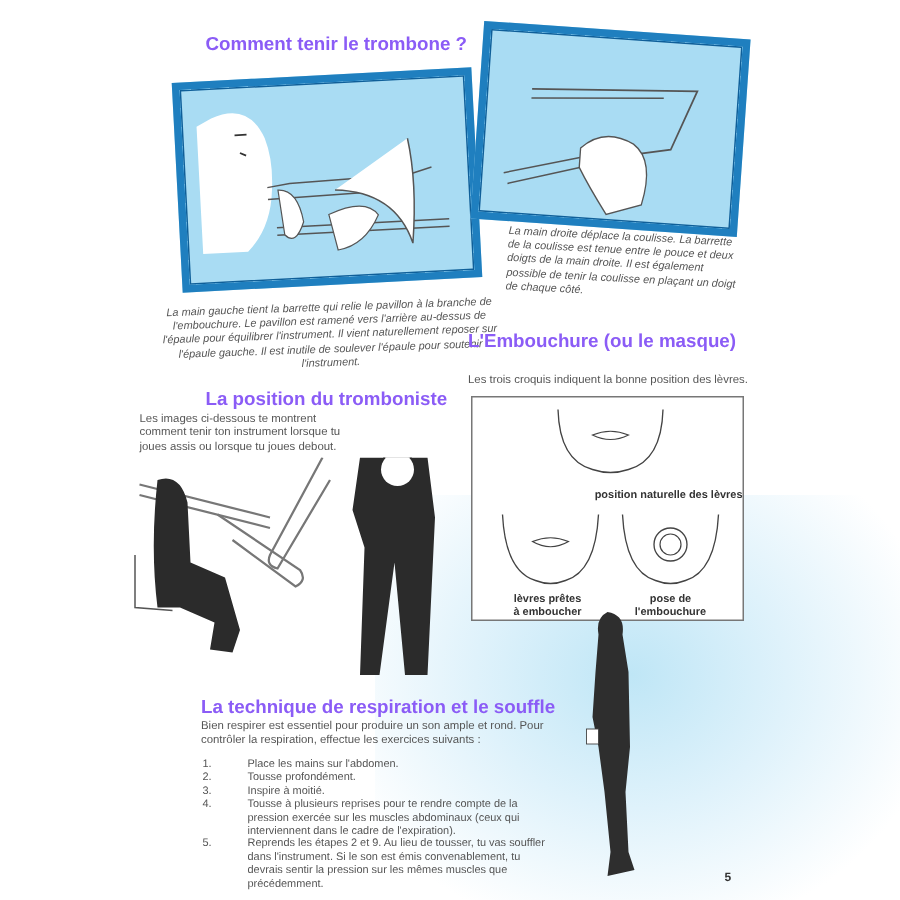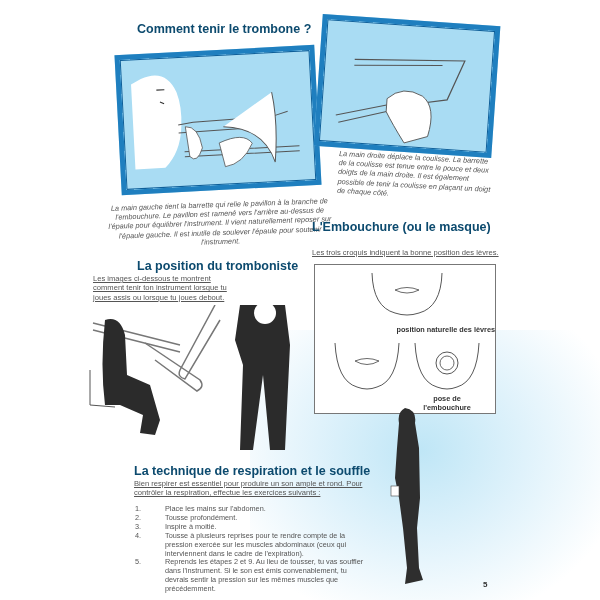--- a/index.html
+++ b/index.html
@@ -1,20 +1,20 @@
 <!DOCTYPE html>
 <html><head>
 <meta charset="utf-8">
 <style>
   html, body { margin:0; padding:0; }
   body { width:600px; height:600px; background:#ffffff; position:relative; overflow:hidden; font-family:"Liberation Sans", sans-serif; color:#333; }
   .abs { position:absolute; }
   .glow { position:absolute; left:250px; top:330px; width:380px; height:300px; background:radial-gradient(ellipse at 45% 40%, #bfe6f6 0%, #dff2fb 35%, rgba(255,255,255,0) 70%); }
-  .h1 { font-weight:bold; font-size:12.5px; color:#0c4a6e; }
-  .body-txt { font-size:7.6px; line-height:9.4px; color:#555;text-decoration:underline; }
+  .h1 { font-weight:bold; font-size:12.5px; color:#8b5cf6; }
+  .body-txt { font-size:7.6px; line-height:9.4px; color:#555; }
   .caption { font-style:italic; font-size:7.3px; line-height:9.2px; color:#555; text-align:center; }
   .photo-frame { position:absolute; background:#a9dcf3; border:5px solid #1f7fbf; box-shadow:0 0 0 1px #0f5f99 inset; }
   .photo-frame svg { position:absolute; left:0; top:0; width:100%; height:100%; }
   .mask-box { position:absolute; left:314px; top:264px; width:180px; height:148px; border:1.5px solid #777; background:#fff; }
   .face-label { position:absolute; font-weight:bold; font-size:7.3px; color:#333; text-align:center; line-height:9px; }
   .list { position:absolute; left:135px; top:505px; width:230px; font-size:7.3px; line-height:8.9px; color:#555; }
   .list .item { display:flex; }
   .list .num { width:30px; flex:none; }
   .pagenum { position:absolute; left:483px; top:580px; font-size:8px; font-weight:bold; color:#333; }
 </style>
@@ -76,20 +76,24 @@
     <path d="M80 25 Q92 20 104 25 Q92 31 80 25 Z" stroke="#444" fill="none" stroke-width="0.8"></path>
 
     <path d="M20 78 Q22 116 42 122 Q52 126 62 122 Q82 116 84 78" stroke="#444" fill="none" stroke-width="0.9"></path>
     <path d="M40 96 Q52 91 64 96 Q52 103 40 96 Z" stroke="#444" fill="none" stroke-width="0.8"></path>
 
     <path d="M100 78 Q102 116 122 122 Q132 126 142 122 Q162 116 164 78" stroke="#444" fill="none" stroke-width="0.9"></path>
     <circle cx="132" cy="98" r="11" stroke="#444" fill="none" stroke-width="0.9"></circle>
     <circle cx="132" cy="98" r="7" stroke="#444" fill="none" stroke-width="0.8"></circle>
   </svg>
   <div class="face-label" style="left:0; top:60px; width:180px;text-align:right;">position naturelle des lèvres</div>
+  <div class="face-label" style="left:10px; top:129px; width:80px;">
+    <div>lèvres prêtes</div>
+    <div>à emboucher</div>
+  </div>
   <div class="face-label" style="left:92px; top:129px; width:80px;">
     <div>pose de</div>
     <div>l'embouchure</div>
   </div>
 </div>
 
 <svg class="abs" style="left:385px; top:408px; width:50px; height:185px;" viewBox="0 0 50 185">
   <path d="M20 0 Q32 2 30 15 L34 40 L35 90 L32 120 L34 160 L38 172 L20 176 L22 160 L18 120 L14 90 L10 70 L12 40 L14 15 Q12 4 20 0 Z" fill="#2e2e2e"></path>
   <rect x="6" y="78" width="8" height="10" fill="#fff" stroke="#444" stroke-width="0.6"></rect>
 </svg>

